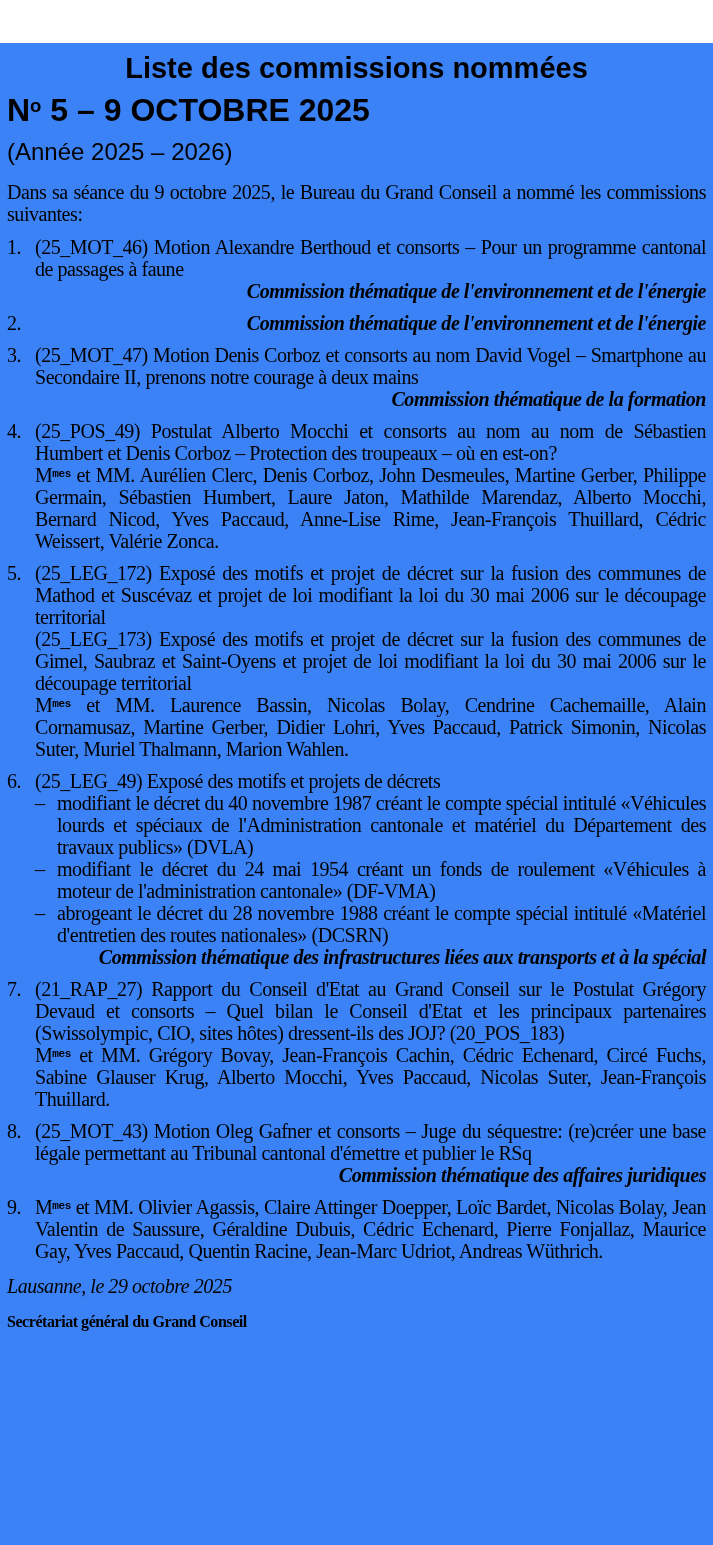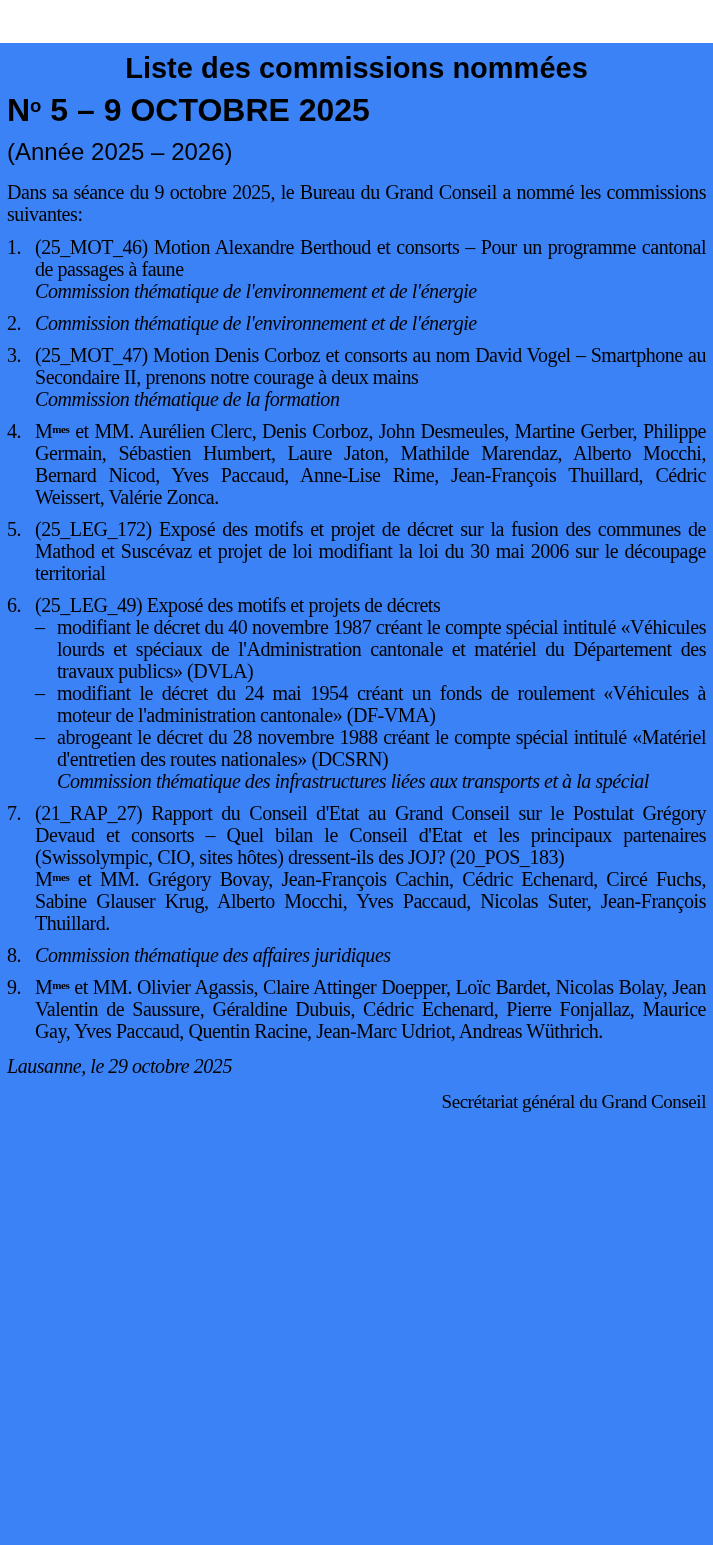--- a/index.html
+++ b/index.html
@@ -73,51 +73,52 @@
   .item-body {
     grid-column: 2;
   }
   .item-body p {
     margin: 0;
   }
   .para {
     text-align: justify;
   }
   .commission {
-    font-weight: normal;
+    font-weight: bold;
     font-style: italic;
-    text-align: left;
+    text-align: right;
   }
   .sub {
     display: grid;
     grid-template-columns: 22px 1fr;
   }
   .sub .dash {
     grid-column: 1;
   }
   .sub p {
     grid-column: 2;
   }
   sup.mmes {
     font-size: 55%;
     vertical-align: baseline;
     position: relative;
     top: -0.5em;
     line-height: 0;
     font-weight: bold;
+    font-family: Liberation Mono, monospace;
   }
   .place-date {
     margin: 13px 0 0 0;
     font-style: italic;
   }
   .signature {
     margin: 14px 0 0 0;
-    text-align: right;
-    font-weight: normal;
-    font-size: 19px;
+    text-align: left;
+    font-weight: bold;
+    font-size: 16px;
   }
 </style>
 </head>
 <body>
 
 <div class="page">
   <div class="title1">Liste des commissions nommées</div>
   <div class="title2"><span>N</span><sup>o</sup><span> 5 – 9 OCTOBRE 2025</span></div>
   <div class="subtitle">(Année 2025 – 2026)</div>
   <p class="intro para">Dans sa séance du 9 octobre 2025, le Bureau du Grand Conseil a nommé les commissions suivantes:</p>
@@ -139,27 +140,30 @@
       <div class="item">
         <div class="num">3.</div>
         <div class="item-body">
           <p class="para">(25_MOT_47) Motion Denis Corboz et consorts au nom David Vogel – Smartphone au Secondaire II, prenons notre courage à deux mains</p>
           <p class="commission">Commission thématique de la formation</p>
         </div>
       </div>
       <div class="item">
         <div class="num">4.</div>
         <div class="item-body">
+          <p class="para">(25_POS_49) Postulat Alberto Mocchi et consorts au nom au nom de Sébastien Humbert et Denis Corboz – Protection des troupeaux – où en est-on?</p>
           <p class="para"><span>M</span><sup class="mmes">mes</sup> et MM. Aurélien Clerc, Denis Corboz, John Desmeules, Martine Gerber, Philippe Germain, Sébastien Humbert, Laure Jaton, Mathilde Marendaz, Alberto Mocchi, Bernard Nicod, Yves Paccaud, Anne-Lise Rime, Jean-François Thuillard, Cédric Weissert, Valérie Zonca.</p>
         </div>
       </div>
       <div class="item">
         <div class="num">5.</div>
         <div class="item-body">
           <p class="para">(25_LEG_172) Exposé des motifs et projet de décret sur la fusion des communes de Mathod et Suscévaz et projet de loi modifiant la loi du 30 mai 2006 sur le découpage territorial</p>
+          <p class="para">(25_LEG_173) Exposé des motifs et projet de décret sur la fusion des communes de Gimel, Saubraz et Saint-Oyens et projet de loi modifiant la loi du 30 mai 2006 sur le découpage territorial</p>
+          <p class="para"><span>M</span><sup class="mmes">mes</sup> et MM. Laurence Bassin, Nicolas Bolay, Cendrine Cachemaille, Alain Cornamusaz, Martine Gerber, Didier Lohri, Yves Paccaud, Patrick Simonin, Nicolas Suter, Muriel Thalmann, Marion Wahlen.</p>
         </div>
       </div>
       <div class="item">
         <div class="num">6.</div>
         <div class="item-body">
           <p class="para">(25_LEG_49) Exposé des motifs et projets de décrets</p>
           <div class="sub">
             <span class="dash">–</span>
             <p class="para">modifiant le décret du 40 novembre 1987 créant le compte spécial intitulé «Véhicules lourds et spéciaux de l'Administration cantonale et matériel du Département des travaux publics» (DVLA)</p>
           </div>
@@ -180,20 +184,21 @@
       <div class="item">
         <div class="num">7.</div>
         <div class="item-body">
           <p class="para">(21_RAP_27) Rapport du Conseil d'Etat au Grand Conseil sur le Postulat Grégory Devaud et consorts – Quel bilan le Conseil d'Etat et les principaux partenaires (Swissolympic, CIO, sites hôtes) dressent-ils des JOJ? (20_POS_183)</p>
           <p class="para"><span>M</span><sup class="mmes">mes</sup> et MM. Grégory Bovay, Jean-François Cachin, Cédric Echenard, Circé Fuchs, Sabine Glauser Krug, Alberto Mocchi, Yves Paccaud, Nicolas Suter, Jean-François Thuillard.</p>
         </div>
       </div>
       <div class="item">
         <div class="num">8.</div>
         <div class="item-body">
+          <p class="para">(25_MOT_43) Motion Oleg Gafner et consorts – Juge du séquestre: (re)créer une base légale permettant au Tribunal cantonal d'émettre et publier le RSq</p>
           <p class="commission">Commission thématique des affaires juridiques</p>
         </div>
       </div>
       <div class="item">
         <div class="num">9.</div>
         <div class="item-body">
           <p class="para"><span>M</span><sup class="mmes">mes</sup> et MM. Olivier Agassis, Claire Attinger Doepper, Loïc Bardet, Nicolas Bolay, Jean Valentin de Saussure, Géraldine Dubuis, Cédric Echenard, Pierre Fonjallaz, Maurice Gay, Yves Paccaud, Quentin Racine, Jean-Marc Udriot, Andreas Wüthrich.</p>
         </div>
       </div>
     </div>

